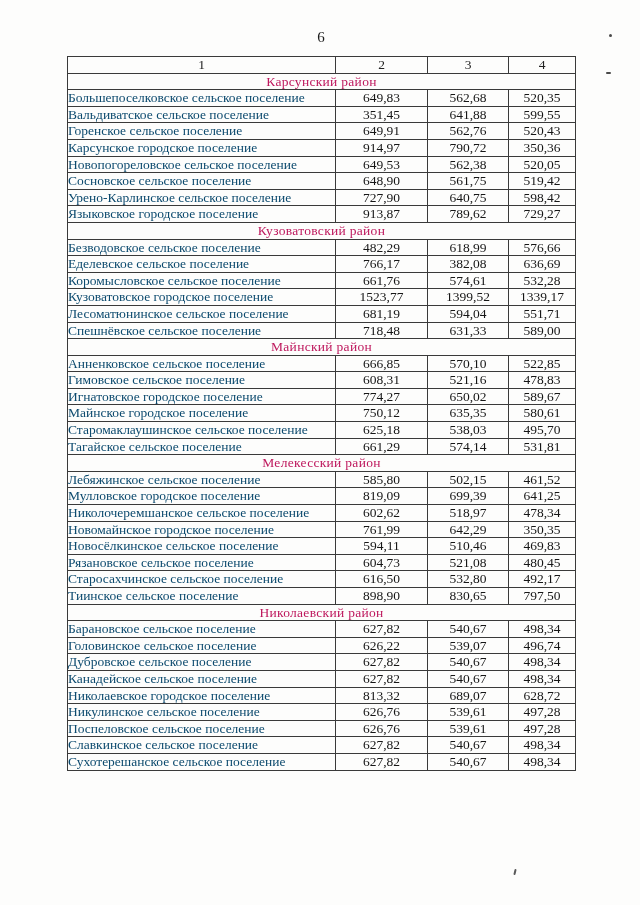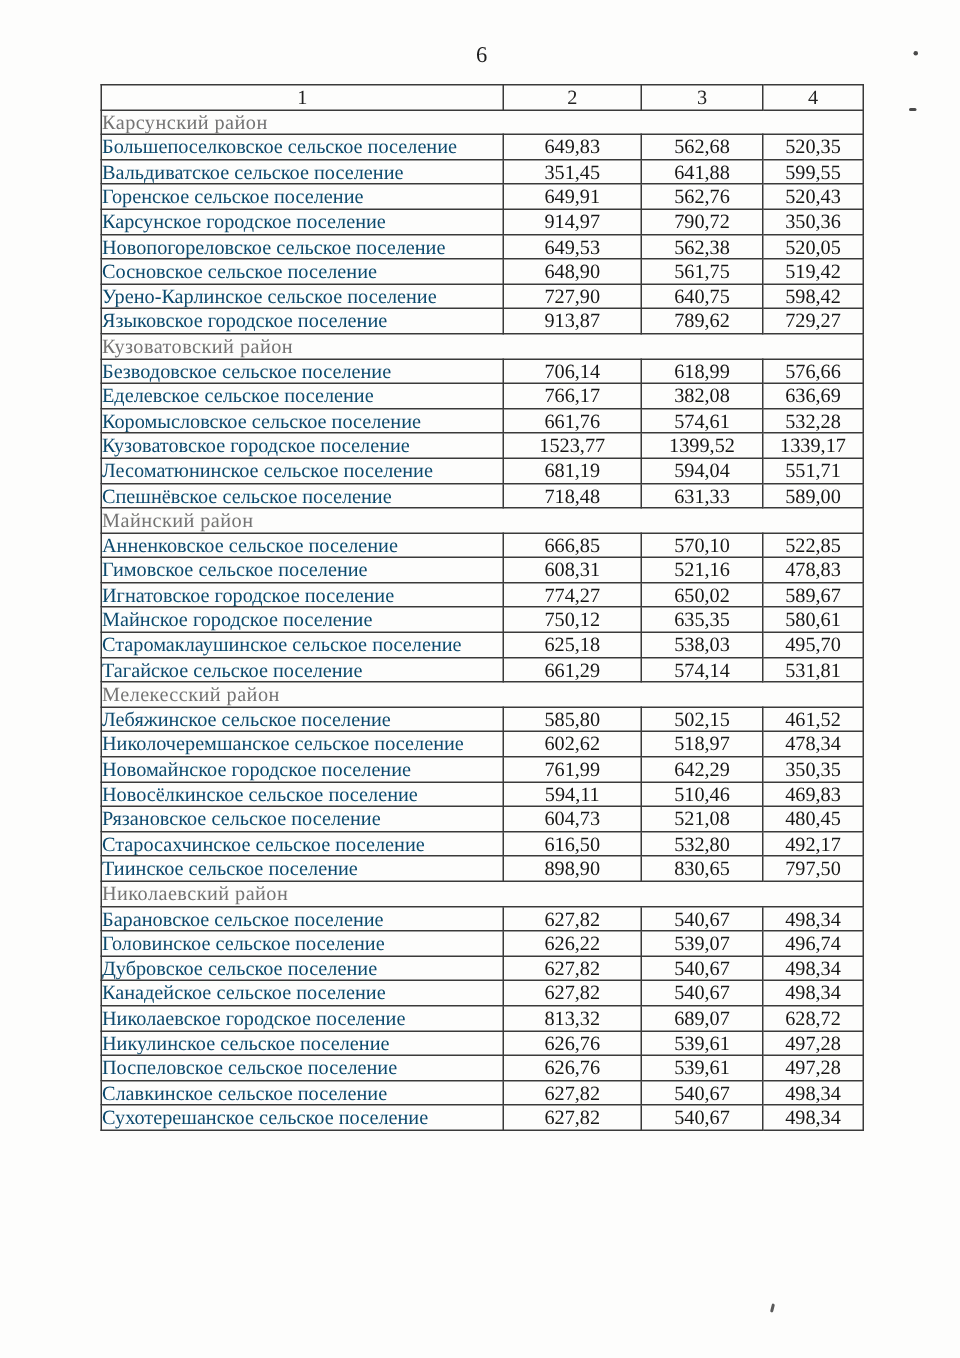--- a/index.html
+++ b/index.html
@@ -46,25 +46,25 @@
     overflow: hidden;
     white-space: nowrap;
   }
   table.doc-table { border: 1px solid #2e2e2e; }
   th.col-head {
     text-align: center;
     font-size: 14px;
     color: #222;
   }
   td.district-cell {
-    text-align: left;
+    text-align: center;
     font-weight: bold;
     font-size: 14px;
     letter-spacing: 0.3px;
-    color: #737373;
+    color: #be185d;
   }
   td.name-cell {
     text-align: left;
     padding-left: 4px;
     color: #0c4a6e;
   }
   td.num-cell {
     text-align: center;
     font-size: 13.8px;
     color: #161616;
@@ -155,21 +155,21 @@
         <td class="name-cell">Языковское городское поселение</td>
         <td class="num-cell">913,87</td>
         <td class="num-cell">789,62</td>
         <td class="num-cell">729,27</td>
       </tr>
       <tr>
         <td colspan="4" class="district-cell">Кузоватовский район</td>
       </tr>
       <tr>
         <td class="name-cell">Безводовское сельское поселение</td>
-        <td class="num-cell">706,14</td>
+        <td class="num-cell">482,29</td>
         <td class="num-cell">618,99</td>
         <td class="num-cell">576,66</td>
       </tr>
       <tr>
         <td class="name-cell">Еделевское сельское поселение</td>
         <td class="num-cell">766,17</td>
         <td class="num-cell">382,08</td>
         <td class="num-cell">636,69</td>
       </tr>
       <tr>
@@ -236,20 +236,26 @@
         <td class="num-cell">531,81</td>
       </tr>
       <tr>
         <td colspan="4" class="district-cell">Мелекесский район</td>
       </tr>
       <tr>
         <td class="name-cell">Лебяжинское сельское поселение</td>
         <td class="num-cell">585,80</td>
         <td class="num-cell">502,15</td>
         <td class="num-cell">461,52</td>
+      </tr>
+      <tr>
+        <td class="name-cell">Мулловское городское поселение</td>
+        <td class="num-cell">819,09</td>
+        <td class="num-cell">699,39</td>
+        <td class="num-cell">641,25</td>
       </tr>
       <tr>
         <td class="name-cell">Николочеремшанское сельское поселение</td>
         <td class="num-cell">602,62</td>
         <td class="num-cell">518,97</td>
         <td class="num-cell">478,34</td>
       </tr>
       <tr>
         <td class="name-cell">Новомайнское городское поселение</td>
         <td class="num-cell">761,99</td>

